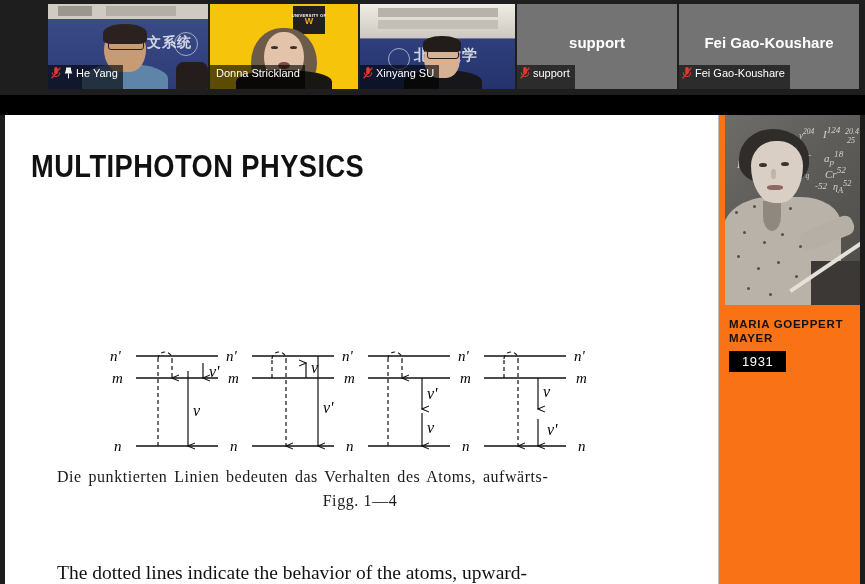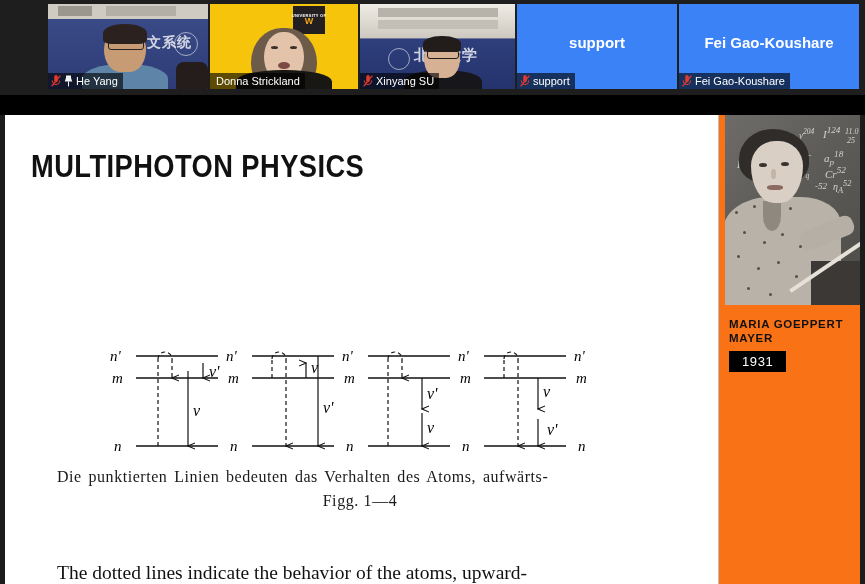--- a/index.html
+++ b/index.html
@@ -5,33 +5,33 @@
   html,body{margin:0;padding:0;background:#000;}
   body{width:865px;height:584px;overflow:hidden;font-family:"Liberation Sans",sans-serif;}
   .screen{position:relative;width:865px;height:584px;background:#1c1c1c;}
 
   
   .filmstrip{position:absolute;left:0;top:0;width:865px;height:95px;background:#1e1e1e;}
   .tile{position:absolute;top:4px;height:85px;overflow:hidden;background:#111;}
   .tile.active{outline:2px solid #6bbf3f;outline-offset:-2px;}
   .tile .vid{position:absolute;inset:0;}
   .namebar{position:absolute;left:0;bottom:0;height:16px;display:flex;align-items:center;
-           gap:3px;padding:0 5px 0 3px;background:rgba(0,0,0,.62);}
+           gap:3px;padding:0 5px 8px 3px;background:rgba(0,0,0,.62);}
   .namebar .nm{color:#fff;font-size:11px;line-height:12px;white-space:nowrap;
                font-family:"Liberation Sans",sans-serif;}
   .micoff{width:10px;height:12px;flex:0 0 auto;}
   .pin{width:9px;height:12px;flex:0 0 auto;}
 
   
   .bg-office1{background:
       linear-gradient(180deg,#d8d4cb 0%,#cfcbc2 16%,#3a4a86 17%,#2d3c77 100%);}
   .bg-yellow{background:#f6c40a;}
   .bg-office2{background:
       linear-gradient(180deg,#dedad2 0%,#cfcbc3 40%,#2f3f7d 41%,#24336c 100%);}
-  .noface{position:absolute;top:4px;height:85px;background:#3b82f6;}
+  .noface{position:absolute;top:4px;height:85px;background:#737373;}
   .noface .bigname{position:absolute;left:0;right:0;top:30px;text-align:center;color:#fff;
         font-size:15px;font-weight:bold;font-family:"Liberation Sans",sans-serif;}
 
   .silhouette{position:absolute;border-radius:46% 46% 38% 38%/52% 52% 48% 48%;}
   .shoulders{position:absolute;border-radius:48% 48% 0 0;}
   .crest{position:absolute;border-radius:50%;border:1.5px solid rgba(255,255,255,.55);}
   .cjk{position:absolute;color:rgba(255,255,255,.78);font-weight:bold;
        font-family:"DejaVu Sans",sans-serif;letter-spacing:1px;}
   .wlogo{position:absolute;background:#231f20;}
   .wlogo i{position:absolute;left:50%;top:52%;transform:translate(-50%,-50%);
@@ -294,21 +294,21 @@
 
     </div>
 
     <div class="divider"></div>
 
     <div class="slide-right">
       <div class="portrait">
         <div class="p-board">
           <span class="chalk" style="left:74px;top:12px;font-size:9px;">y<sup>204</sup></span>
           <span class="chalk" style="left:98px;top:10px;font-size:11px;">I<sup>124</sup></span>
-          <span class="chalk" style="left:120px;top:12px;font-size:8px;">11.0</span>
+          <span class="chalk" style="left:120px;top:12px;font-size:8px;">20.4</span>
           <span class="chalk" style="left:99px;top:34px;font-size:11px;">a<sub>p</sub><sup>18</sup></span>
           <span class="chalk" style="left:122px;top:21px;font-size:8px;">25</span>
           <span class="chalk" style="left:76px;top:52px;font-size:9px;">2<sub>q</sub></span>
           <span class="chalk" style="left:100px;top:50px;font-size:11px;">Cr<sup>52</sup></span>
           <span class="chalk" style="left:90px;top:66px;font-size:9px;">-52</span>
           <span class="chalk" style="left:108px;top:64px;font-size:10px;">η<sub>A</sub><sup>52</sup></span>
           <span class="chalk" style="left:12px;top:44px;font-size:10px;">I</span>
           <div style="position:absolute;left:34px;top:40px;width:52px;height:1px;background:rgba(255,255,255,.45);"></div>
         </div>
         <div class="p-dress">

